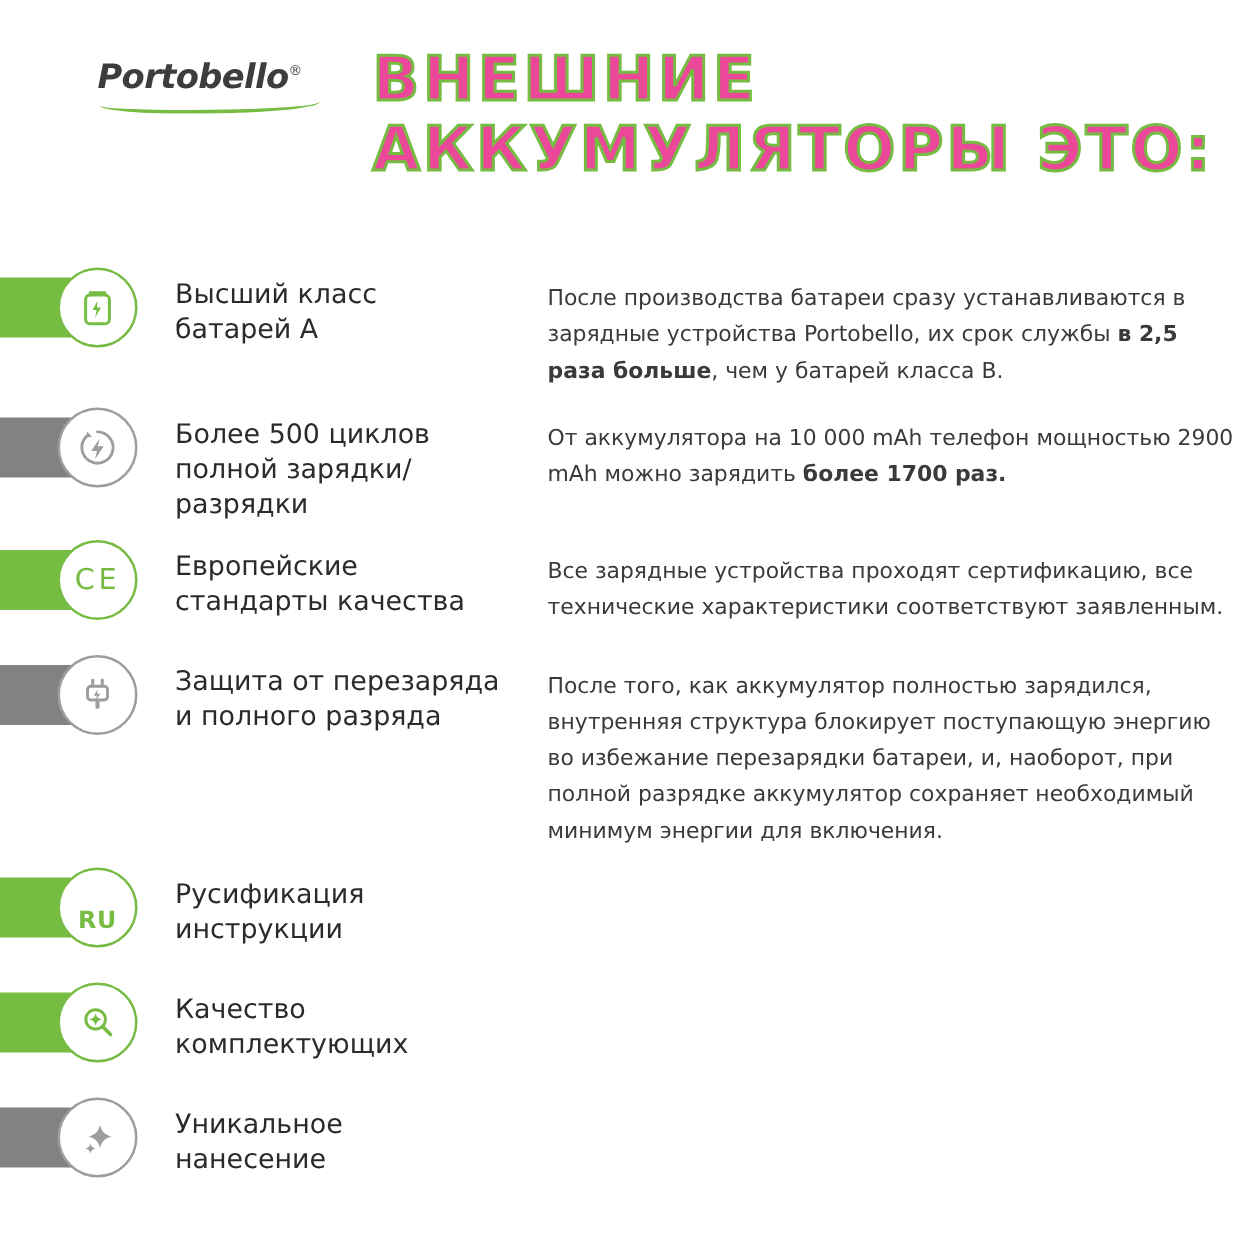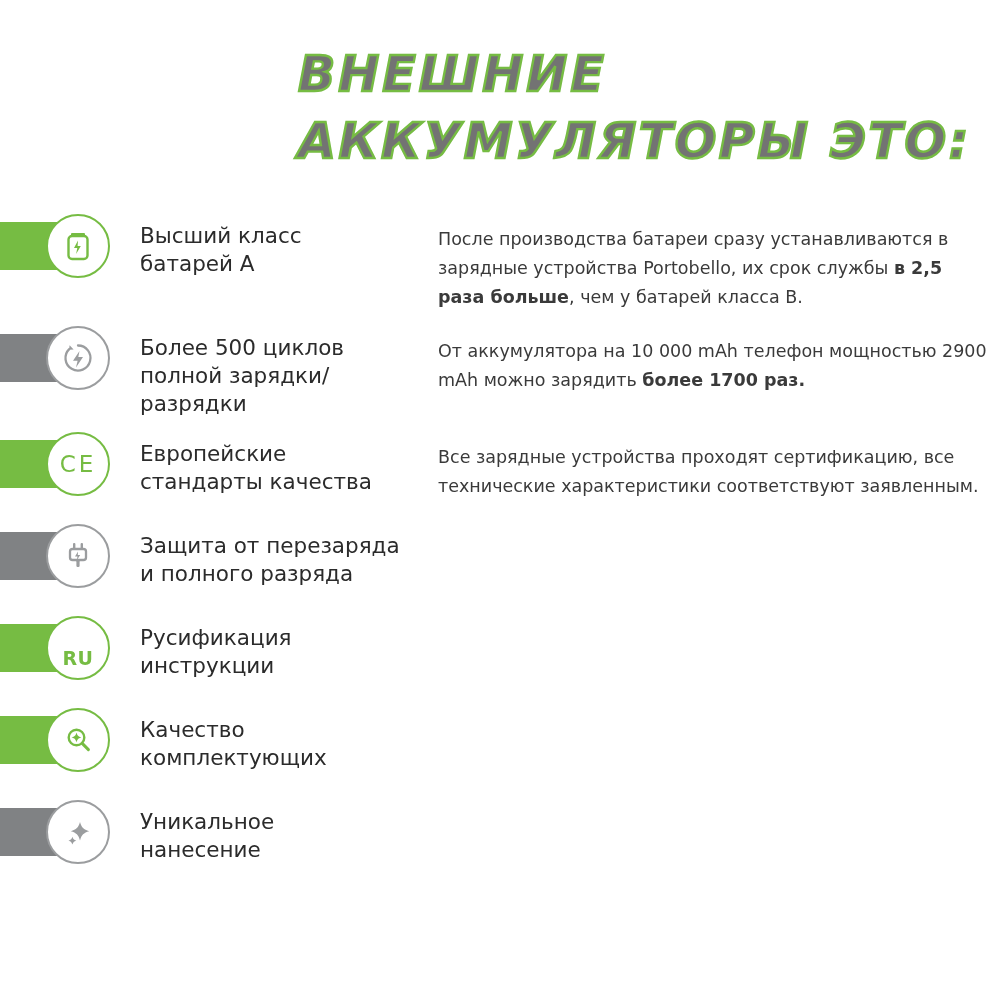--- a/index.html
+++ b/index.html
@@ -54,29 +54,27 @@
   }
 
   .title {
     position: absolute;
     left: 298px; top: 36px;
     width: 690px;
   }
   .title-line {
     font-family: "DejaVu Sans", sans-serif;
     font-weight: bold;
-    font-style: italic;
     font-size: 49px;
     line-height: 56px;
     letter-spacing: 3px;
-    color: #737373;
+    color: #ec4899;
     -webkit-text-stroke: 2.4px #76bc43;
     text-stroke: 2.4px #76bc43;
     white-space: nowrap;
-    margin-top: 11px;
   }
   .title-line.l2 { letter-spacing: 2.5px; }
 
   
   .rows {
     position: absolute;
     left: 0; top: 200px;
     width: 1000px;
   }
   .row {
@@ -161,20 +159,24 @@
     color: #3a3a3a;
   }
   .desc-txt b { font-weight: bold; }
 </style>
 </head>
 <body>
 
 <div class="page">
 
   <div class="header">
+    <div class="logo">
+      <div class="logo-word"><span>Portobello</span><span class="logo-reg">®</span></div>
+      <div class="logo-swoosh"></div>
+    </div>
 
     <div class="title">
       <div class="title-line l1">ВНЕШНИЕ</div>
       <div class="title-line l2">АККУМУЛЯТОРЫ ЭТО:</div>
     </div>
   </div>
 
   <div class="rows">
 
     <div class="row">
@@ -244,20 +246,23 @@
             <rect x="9" y="10" width="16" height="11" rx="2.6" fill="none" stroke="#9b9d9f" stroke-width="2.3"></rect>
             <rect x="15.4" y="21" width="3.2" height="7" rx="1.2" fill="#9b9d9f"></rect>
             <path d="M17 12.5 l-3 5 h2.5 l-0.9 4 l3.6 -5.6 h-2.4 z" fill="#9b9d9f"></path>
           </svg>
         </div>
       </div>
       <div class="label-cell">
         <div class="label-txt">Защита от перезаряда
 и полного разряда</div>
       </div>
+      <div class="desc-cell">
+        <div class="desc-txt">После того, как аккумулятор полностью зарядился, внутренняя структура блокирует поступающую энергию во избежание перезарядки батареи, и, наоборот, при полной разрядке аккумулятор сохраняет необходимый минимум энергии для включения.</div>
+      </div>
     </div>
 
     <div class="row">
       <div class="icon-cell">
         <div class="bar green"></div>
         <div class="circle green">
           <span class="ru-text">RU</span>
         </div>
       </div>
       <div class="label-cell">

